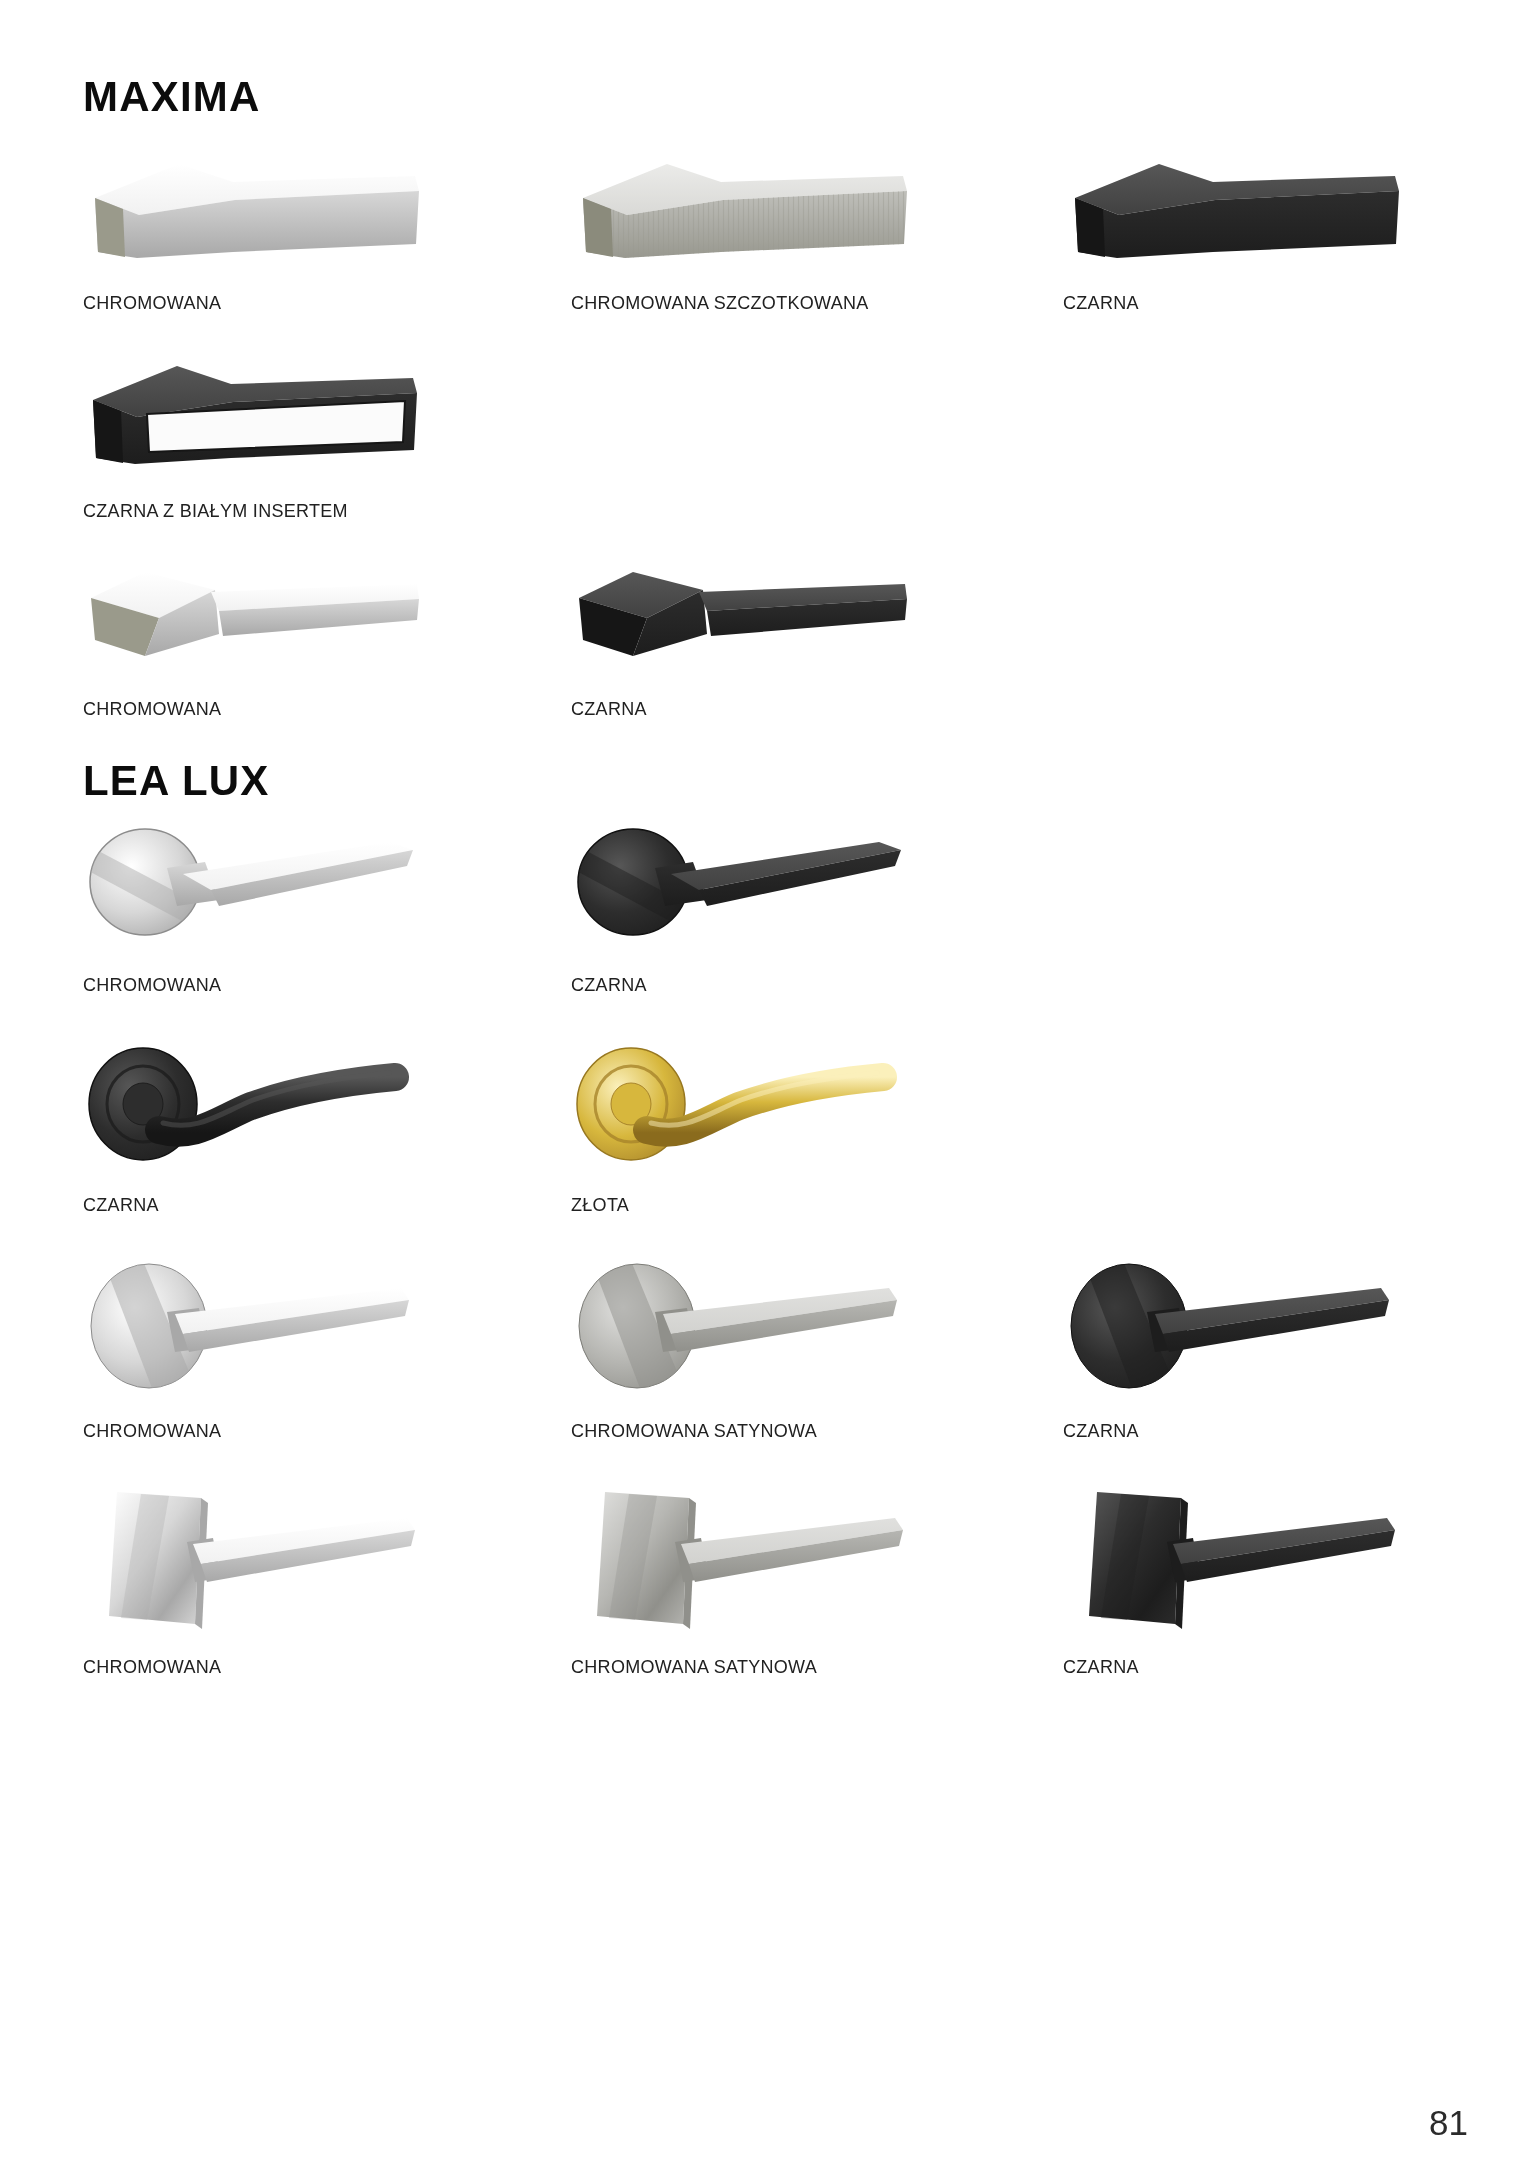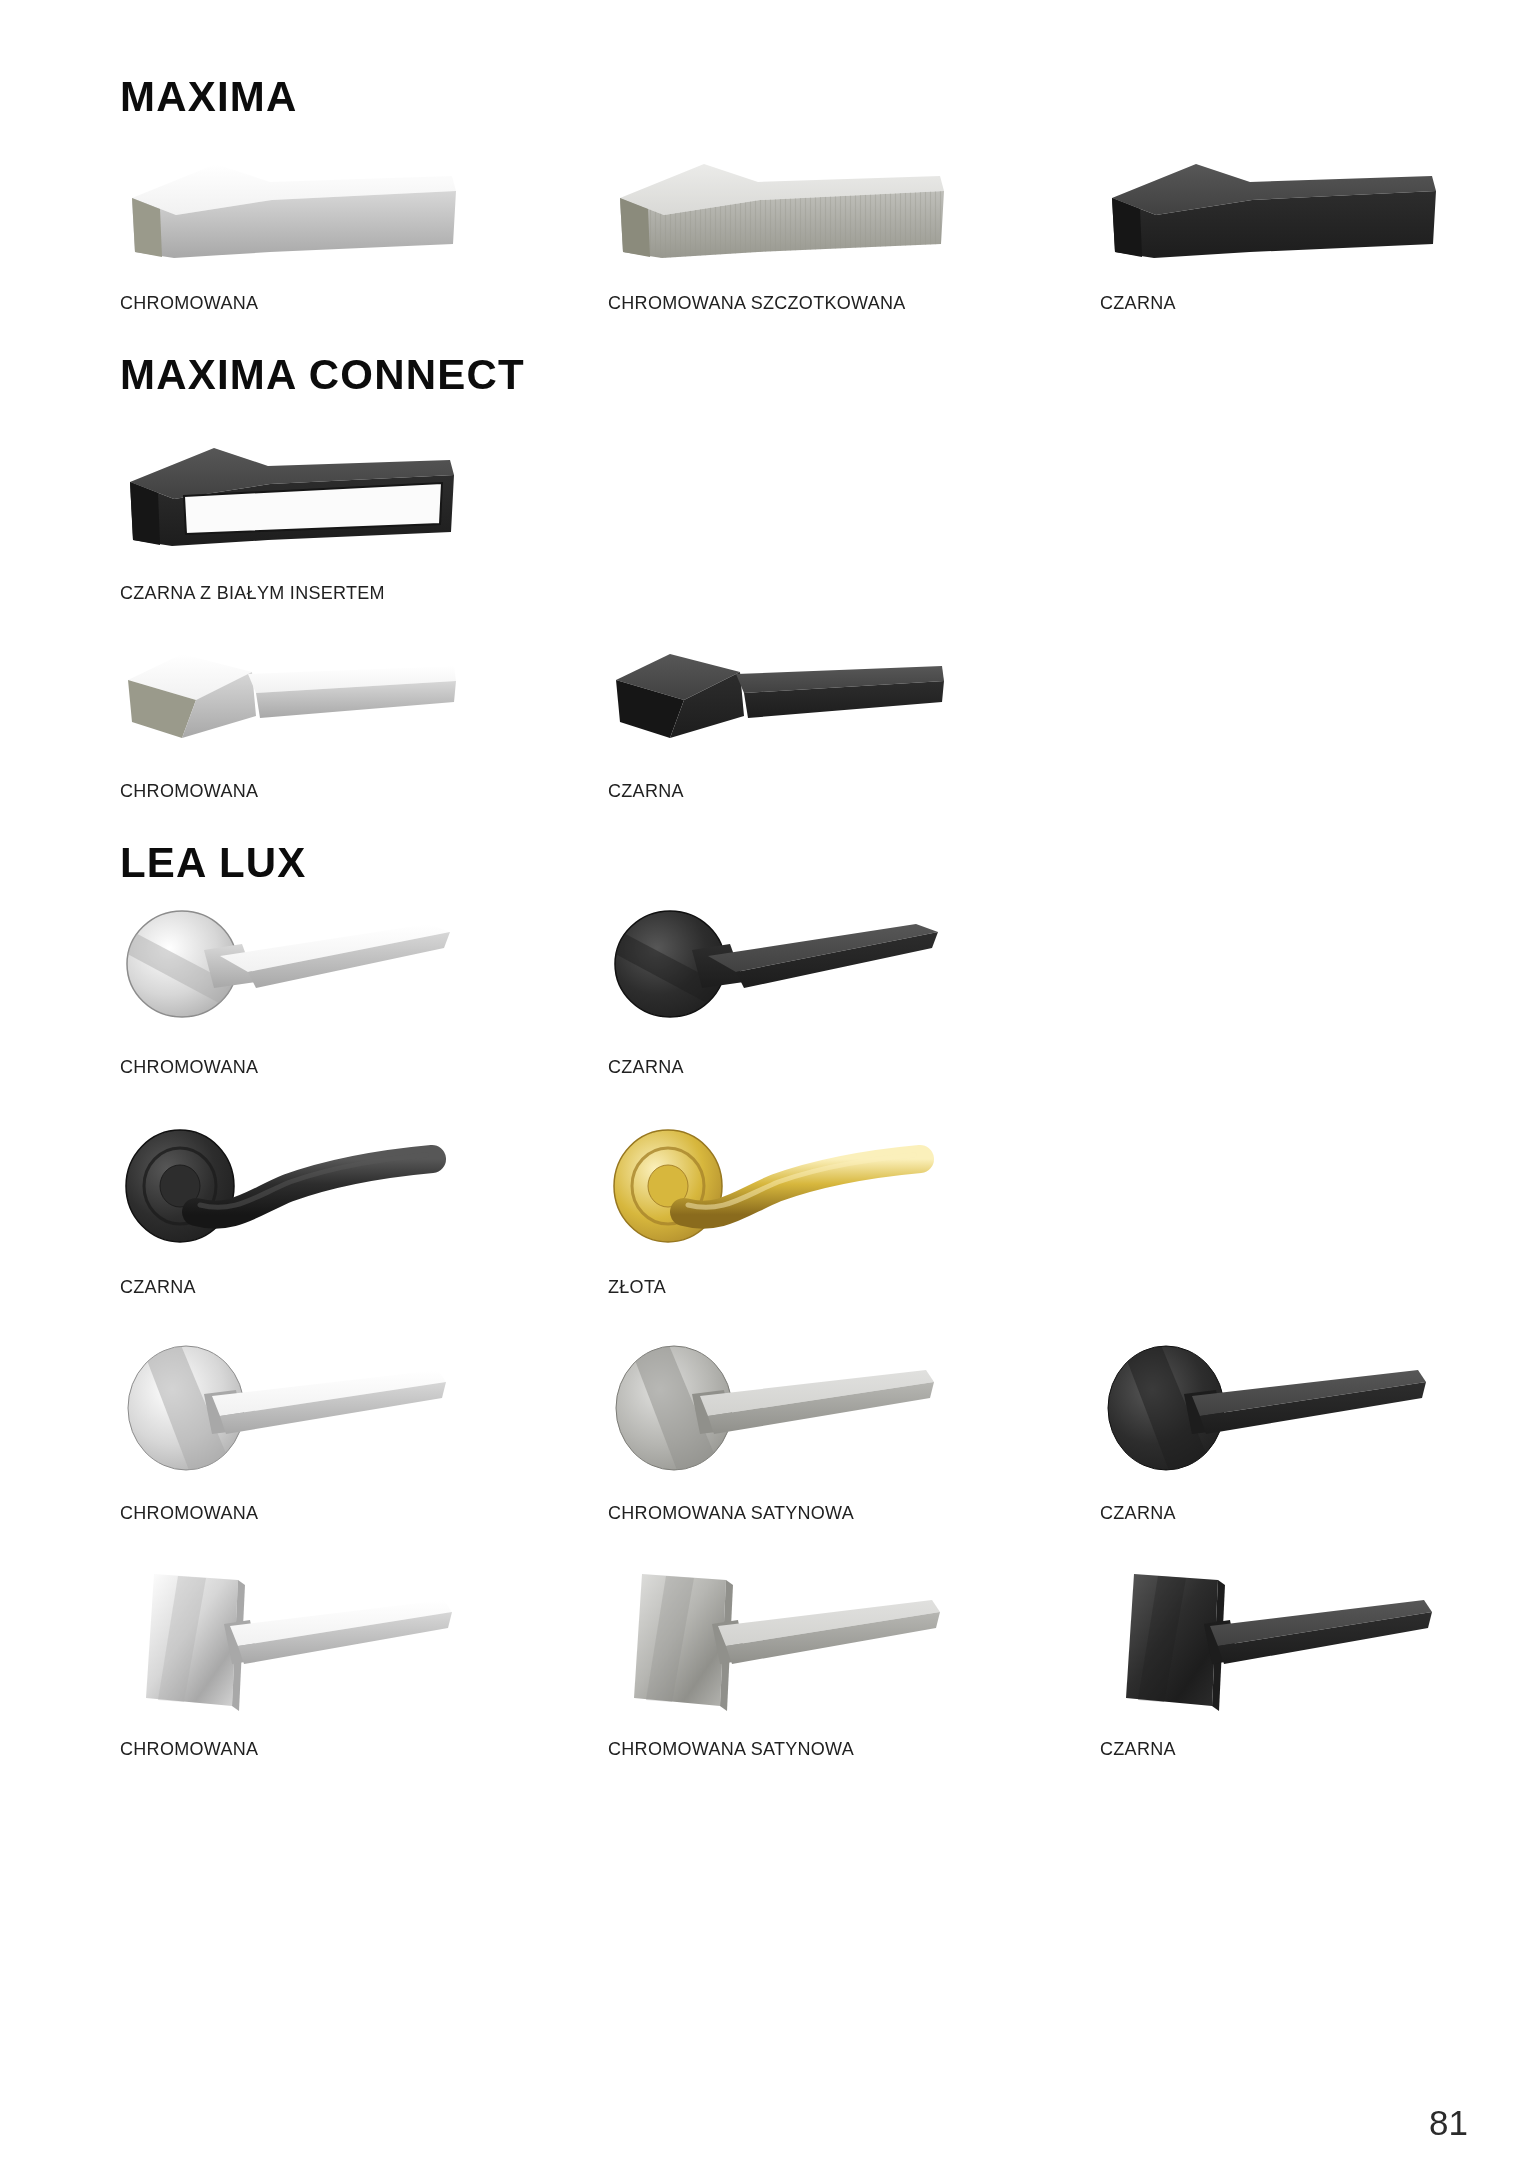--- a/index.html
+++ b/index.html
@@ -3,21 +3,21 @@
 <meta charset="utf-8">
 <style>
   html,body{margin:0;padding:0}
   body{
     width:1526px;height:2160px;background:#ffffff;
     font-family:"Liberation Sans",sans-serif;
     -webkit-font-smoothing:antialiased;
   }
   .page{
     position:relative;width:1526px;height:2160px;overflow:hidden;
-    box-sizing:border-box;padding:76px 0 0 120px;background:#ffffff;
+    box-sizing:border-box;padding:76px 0 0 83px;background:#ffffff;
   }
   .sec{margin:0 0 32px 0}
   .title{
     font-size:42px;font-weight:800;letter-spacing:1.2px;
     color:#0c0c0c;margin:0 0 40px 0;line-height:1;
   }
   .sec.tight .title{margin-bottom:14px}
   .row{display:grid;grid-template-columns:488px 492px 1fr;align-items:start}
   .cell{margin:0;padding:0}
   .art{width:345px}
@@ -153,21 +153,20 @@
 
         <polygon points="12,40 15,94 42,99 40,51" fill="#161616"></polygon>
             </svg>
           </div>
         <figcaption class="cap">CZARNA</figcaption>
       </figure>
     </div>
   </section>
 
   <section class="sec">
-    <h2 class="title">MAXIMA CONNECT</h2>
     <div class="row">
       <figure class="cell">
         <div class="art">
             <svg viewBox="0 0 345 120" width="345" height="120">
               <defs>
     <linearGradient id="t4" x1="0" y1="0" x2="0" y2="1">
       <stop offset="0" stop-color="#575757"></stop>
                   <stop offset="1" stop-color="#414141"></stop>
                 </linearGradient>
     <linearGradient id="f4" x1="0" y1="0" x2="0" y2="1">

